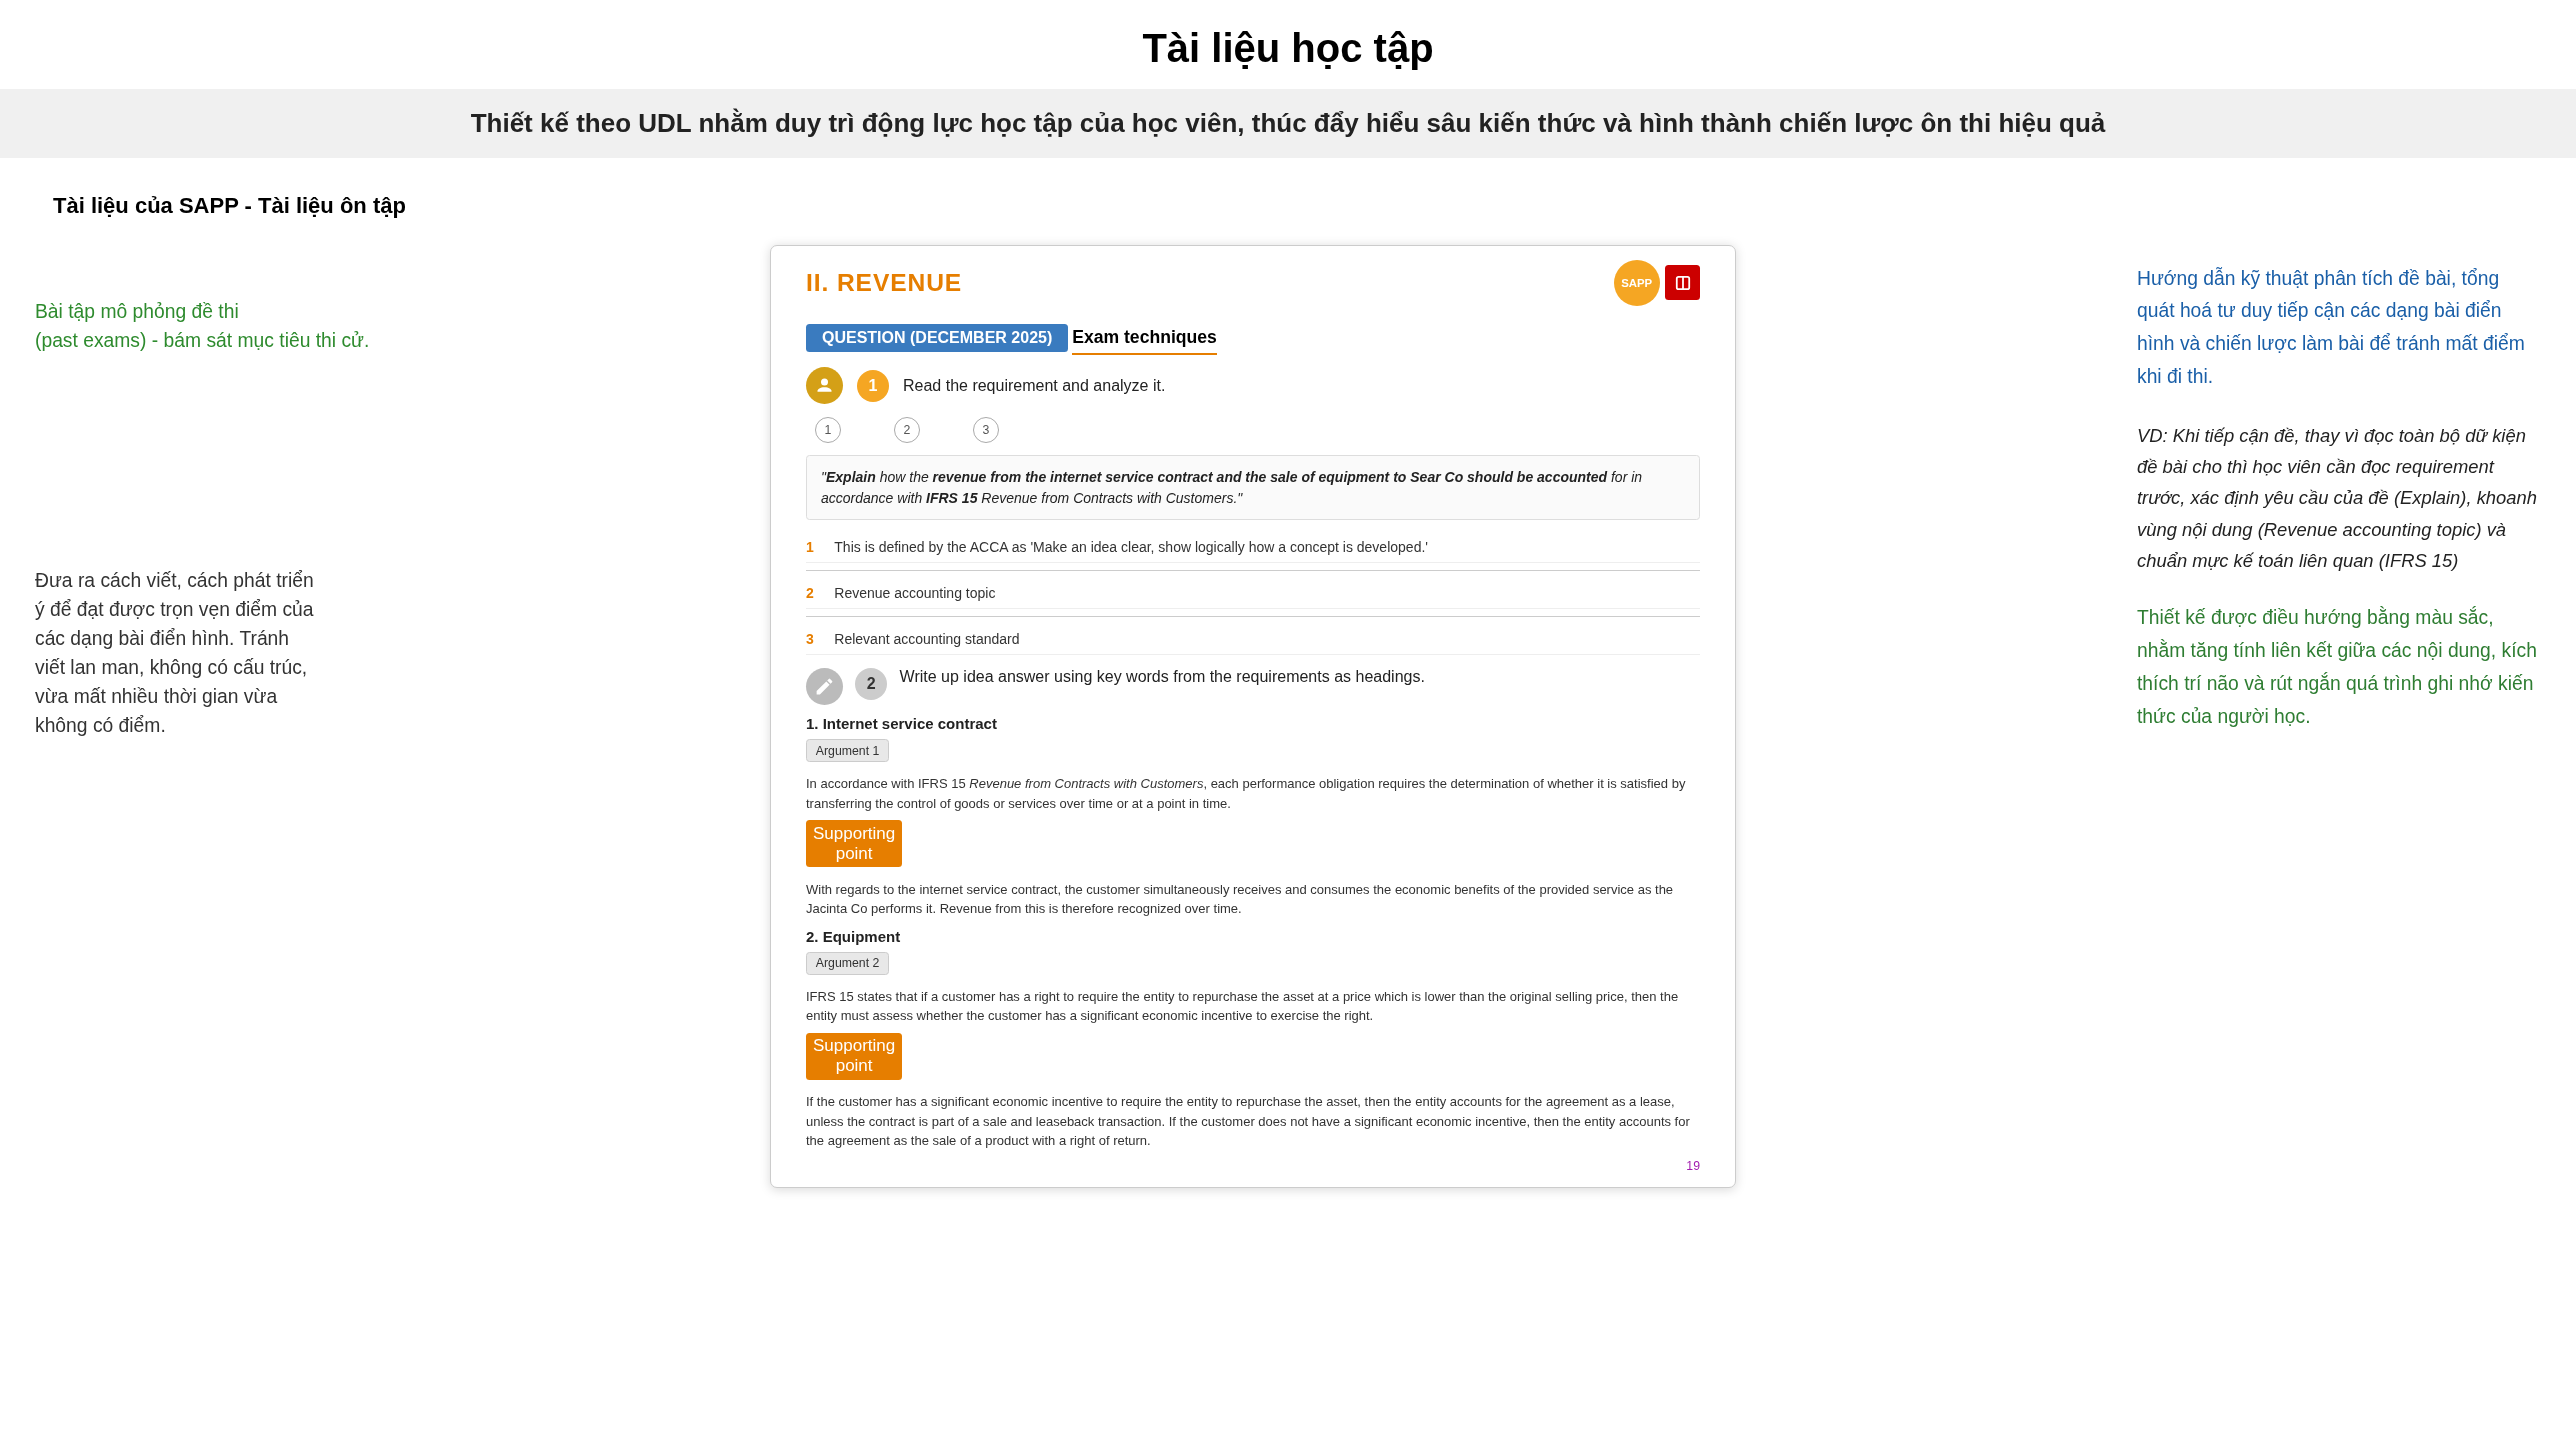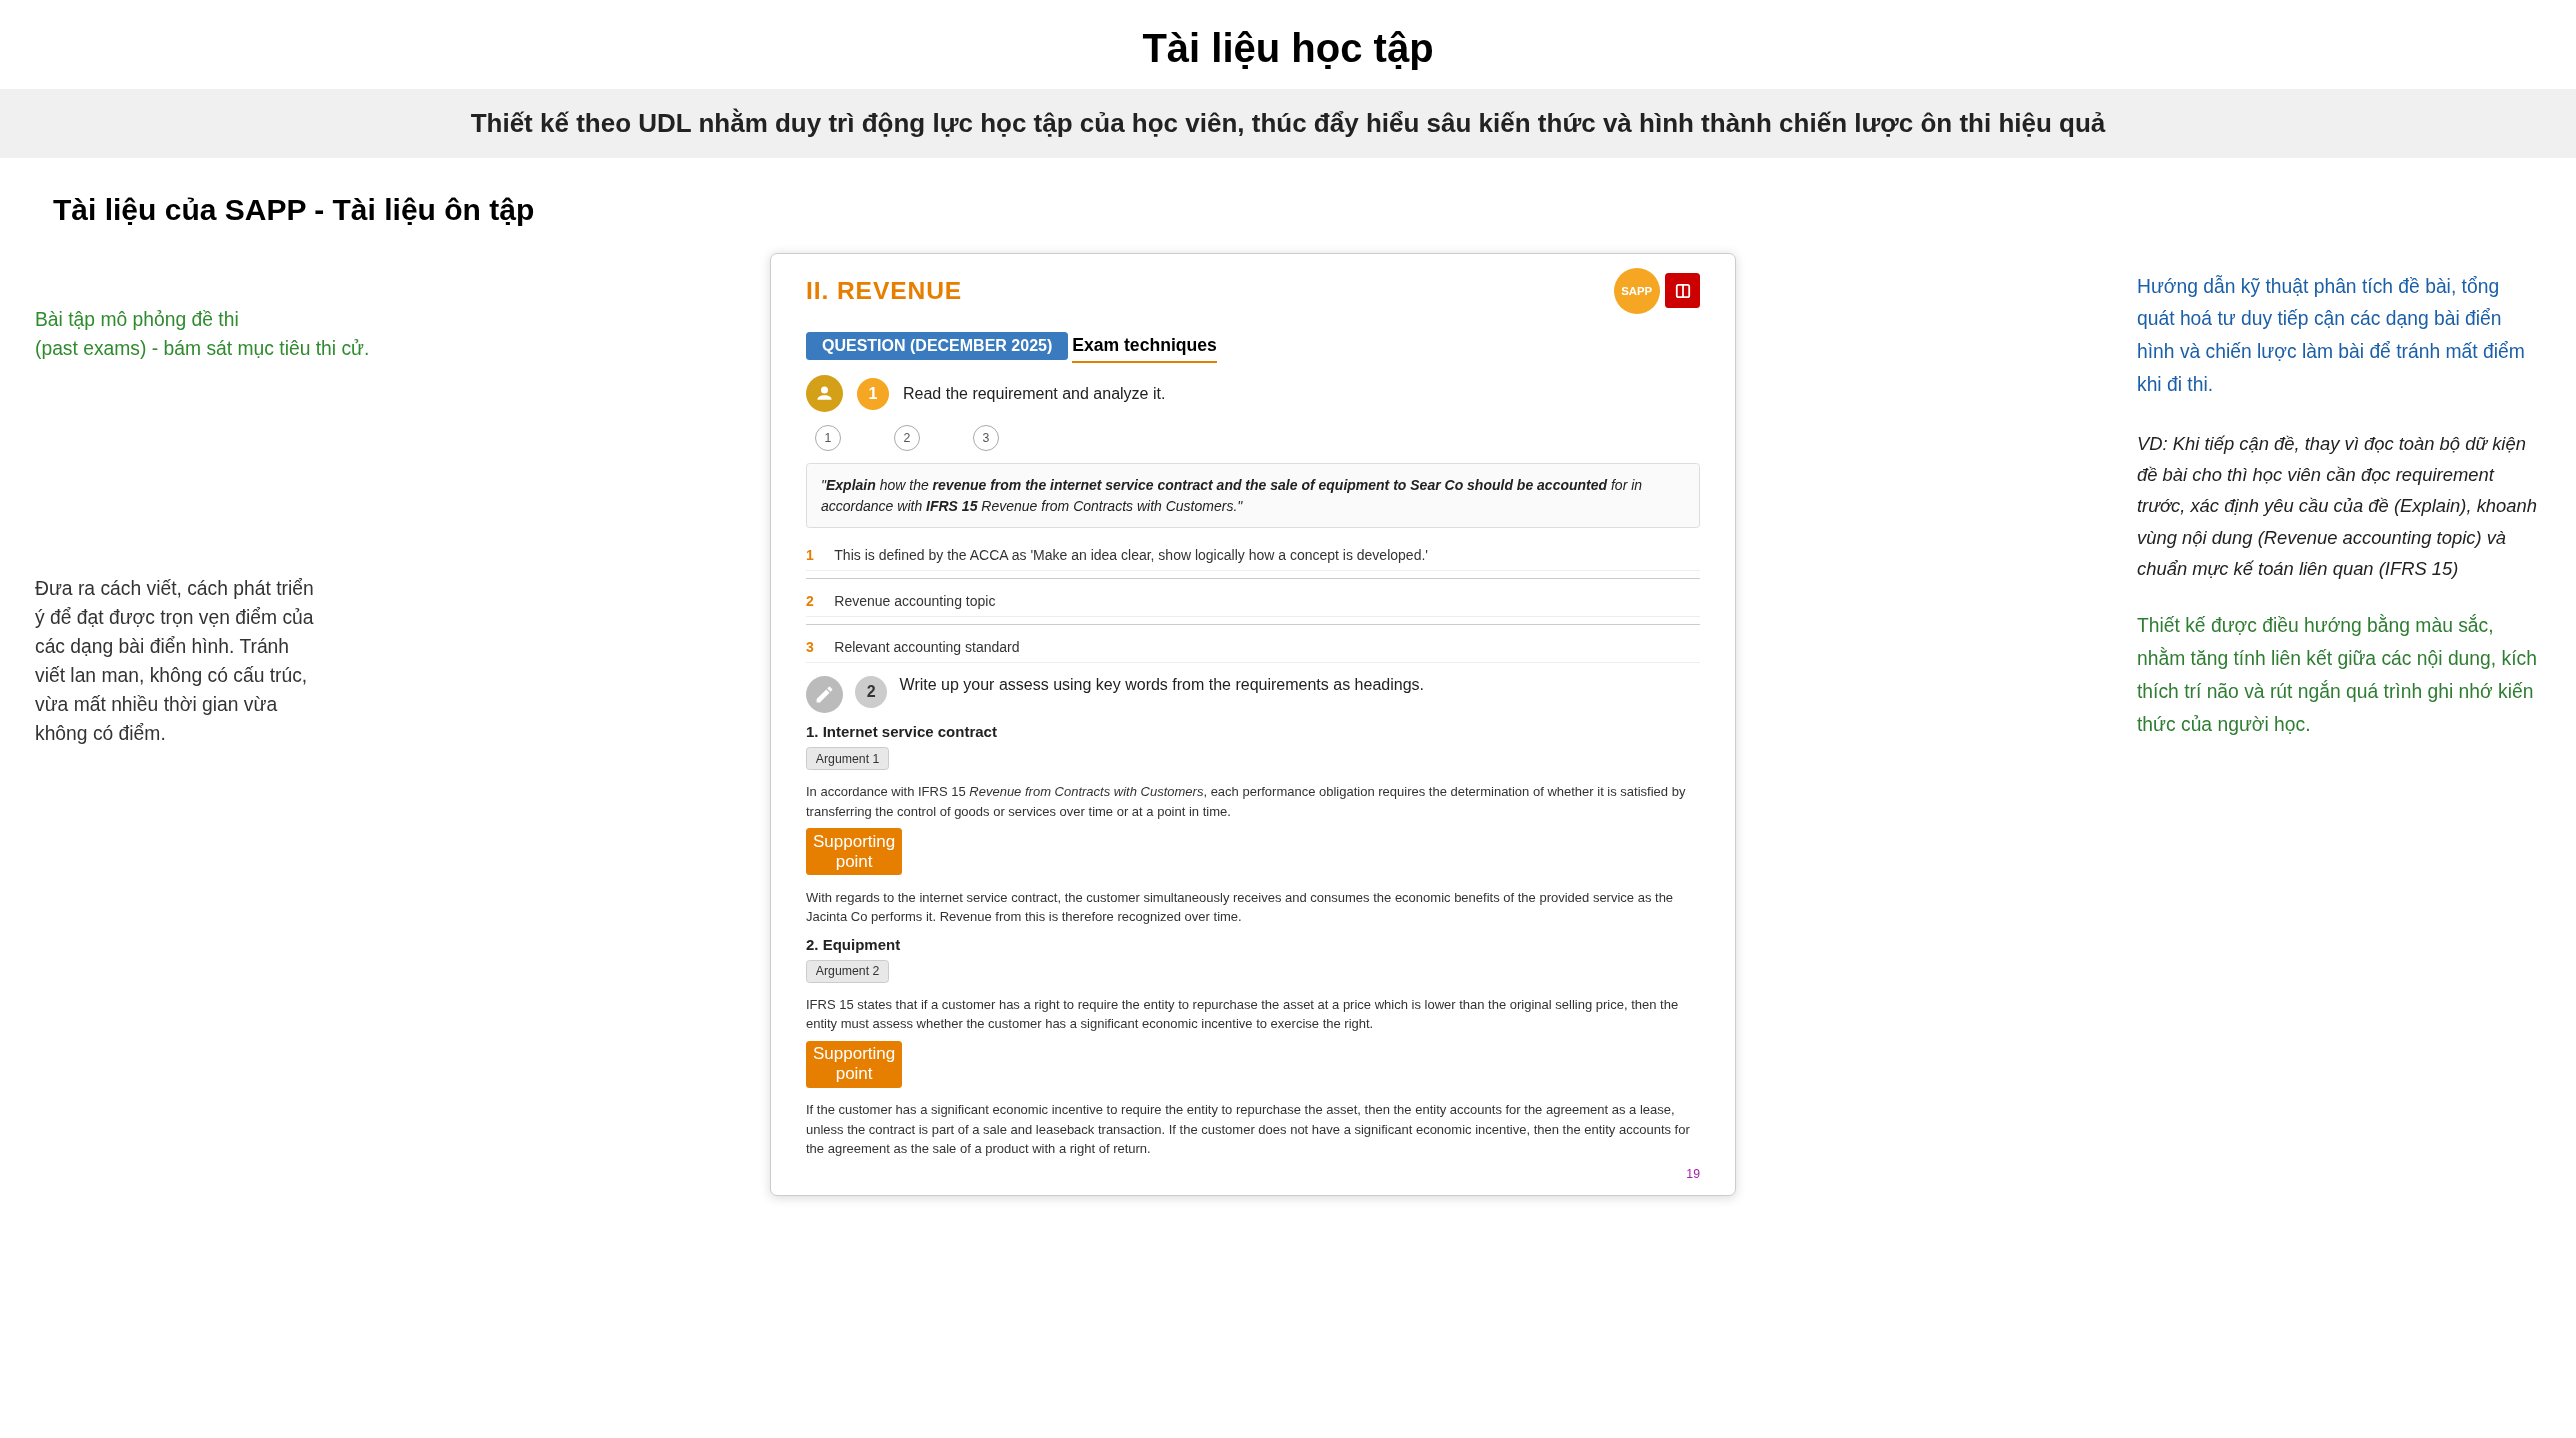--- a/index.html
+++ b/index.html
@@ -24,21 +24,21 @@
       background: #f0f0f0;
       text-align: center;
       padding: 19.3px 35px;
       font-size: 26px;
       font-weight: bold;
       color: #222;
       margin-bottom: 26px;
     }
 
     .section-label {
-      font-size: 30px;
+      font-size: 22px;
       font-weight: bold;
       color: #000;
       padding: 8.8px 53px 26px;
     }
 
     .main-layout {
       display: flex;
       flex-direction: row;
       align-items: flex-start;
       padding: 0 35px;
@@ -471,21 +471,21 @@
       </ul>
 
       
       <div class="step2-row">
         <div class="pencil-icon">
           <svg width="21" height="21" viewBox="0 0 24 24" fill="white">
             <path d="M3 17.25V21h3.75L17.81 9.94l-3.75-3.75L3 17.25zM20.71 7.04c.39-.39.39-1.02 0-1.41l-2.34-2.34a1 1 0 0 0-1.41 0l-1.83 1.83 3.75 3.75 1.83-1.83z"></path>
           </svg>
         </div>
         <div class="step-num-badge" style="background:#ccc;color:#333;">2</div>
-        <div class="step-text">Write up your assess using key words from the requirements as headings.</div>
+        <div class="step-text">Write up idea answer using key words from the requirements as headings.</div>
       </div>
 
       
       <div class="contract-section">
         <div class="contract-heading">1. Internet service contract</div>
         <div class="argument-row">
           <div class="arg-badge">Argument 1</div>
           <div class="arg-text">In accordance with IFRS 15 <em>Revenue from Contracts with Customers</em>, each performance obligation requires the determination of whether it is satisfied by transferring the control of goods or services over time or at a point in time.</div>
         </div>
         <div class="argument-row">

